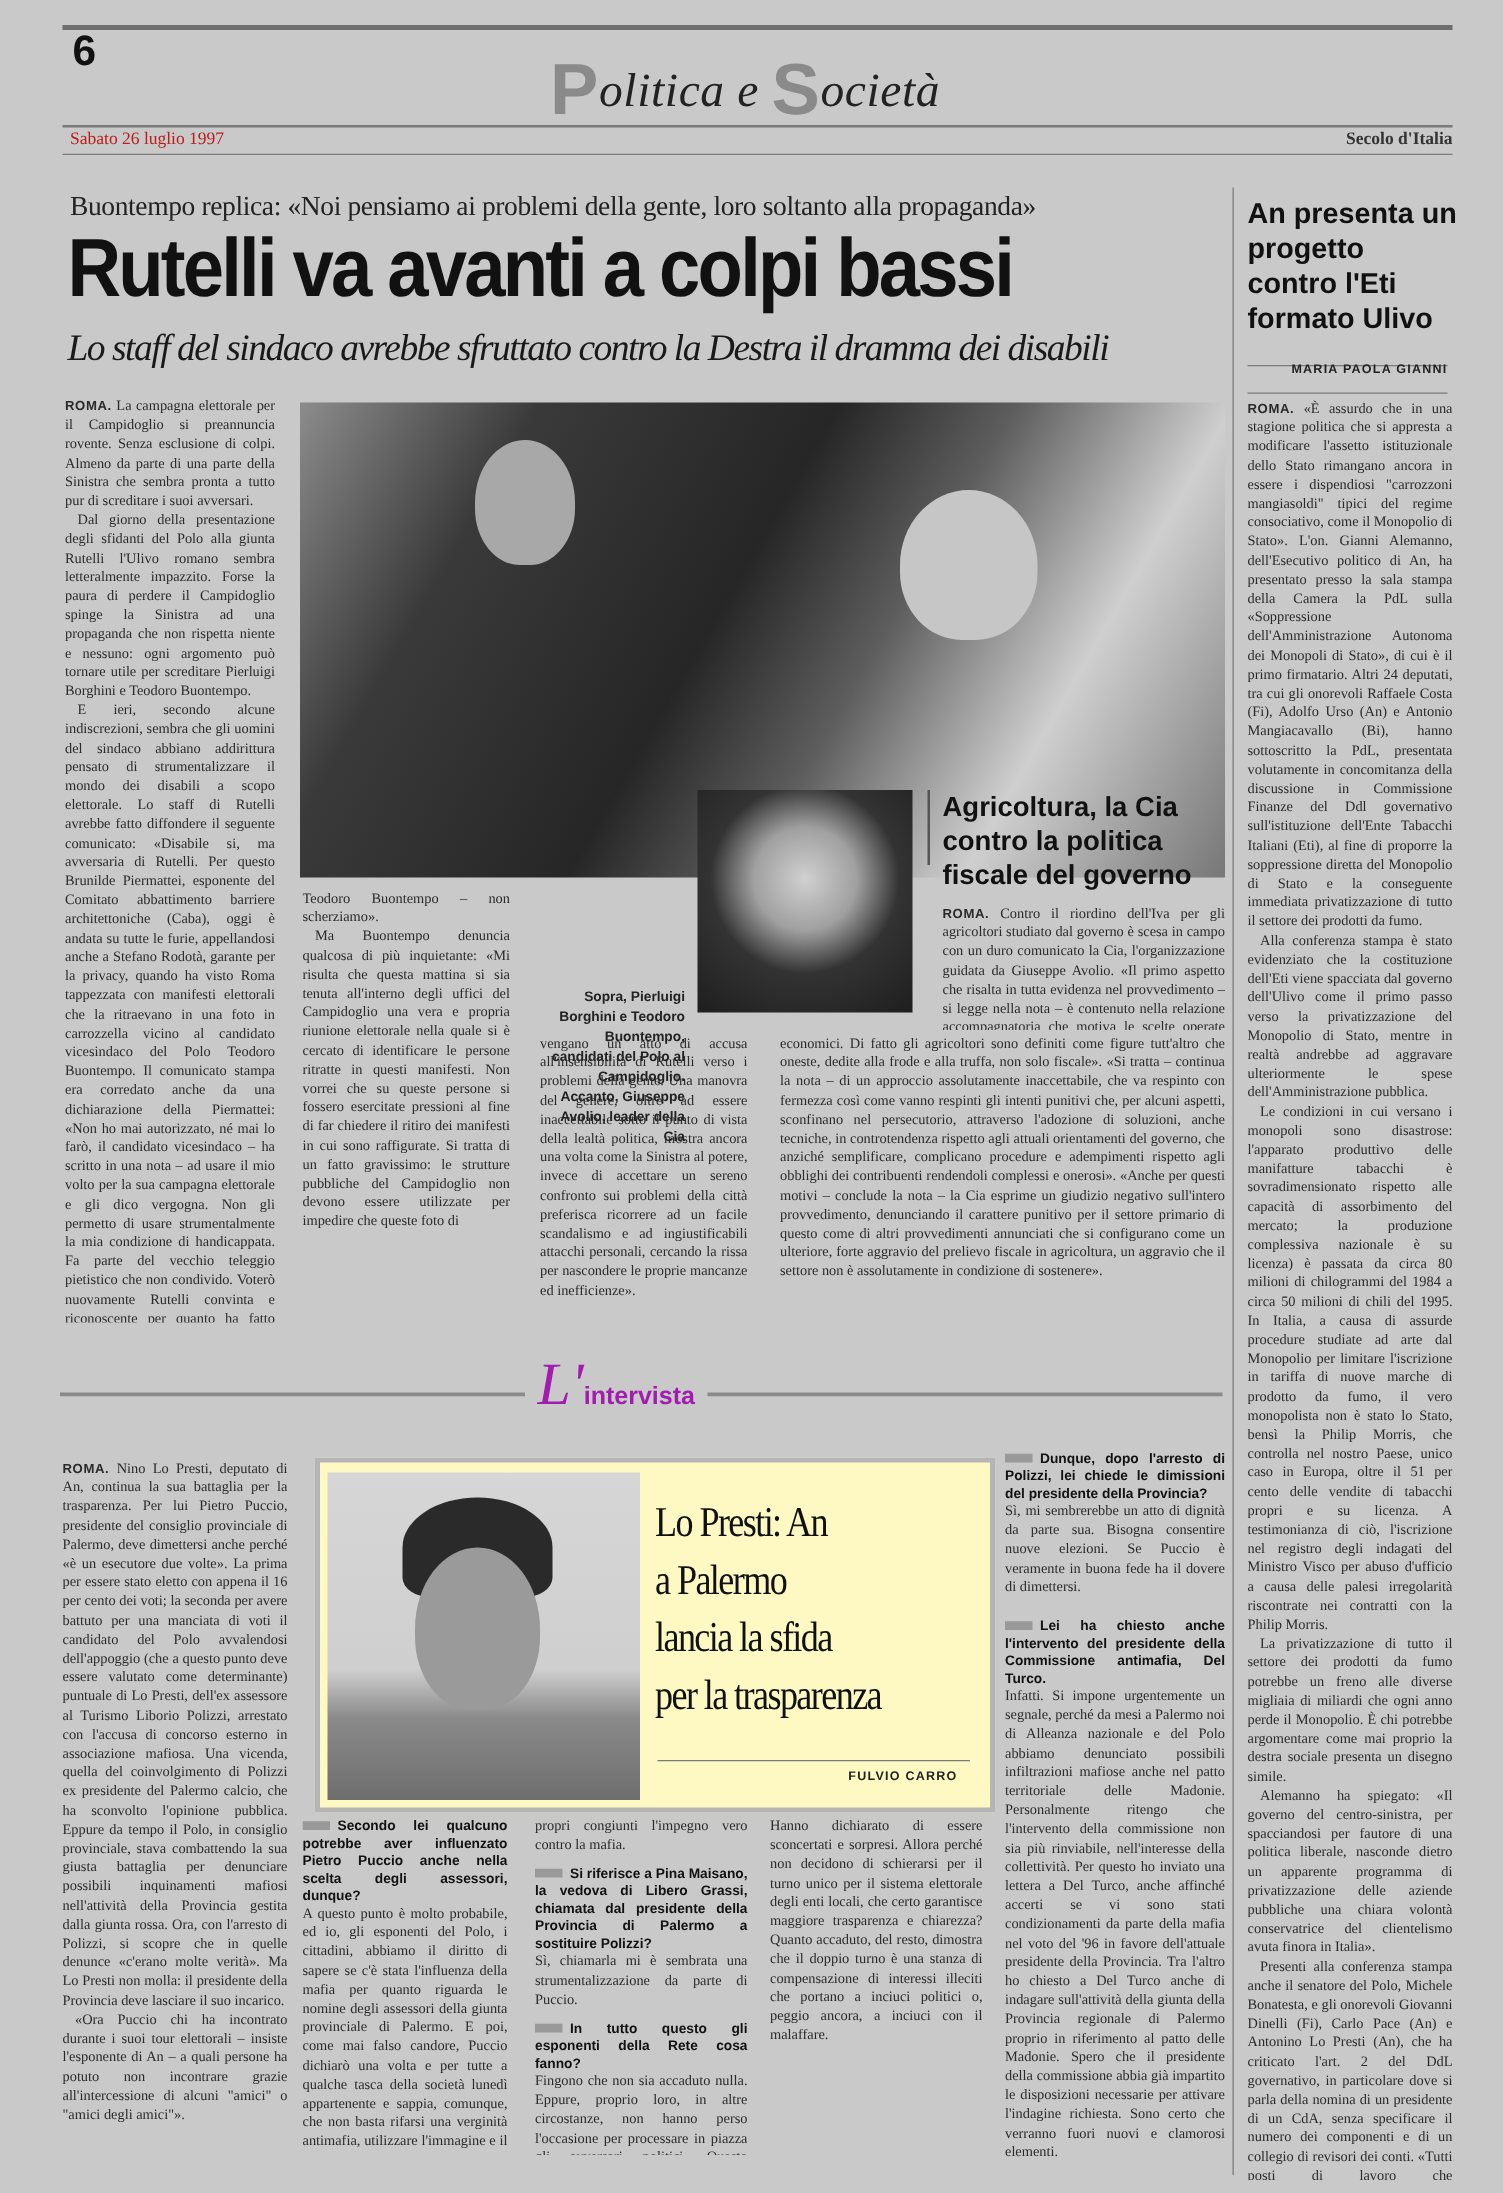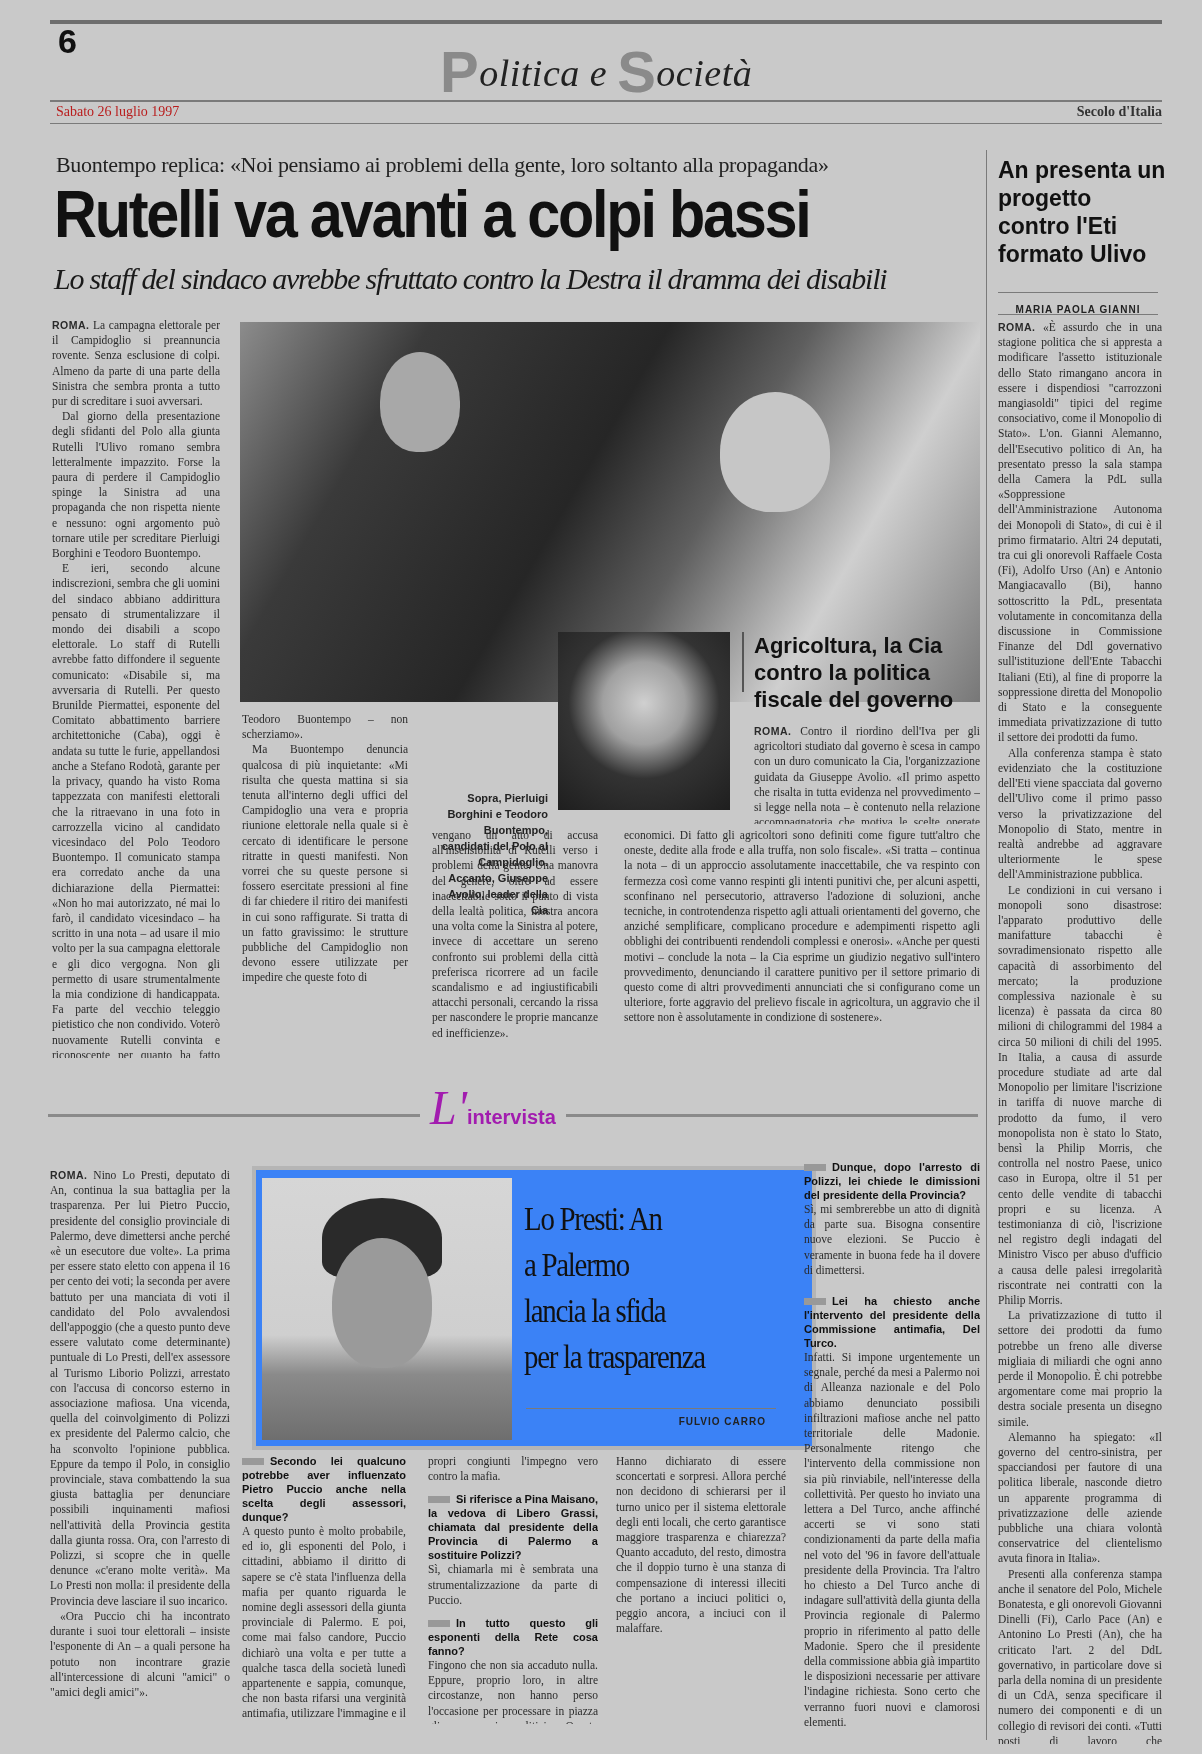--- a/index.html
+++ b/index.html
@@ -18,21 +18,21 @@
   .byline{font:bold 10px "Liberation Sans",sans-serif;letter-spacing:1px;color:#222;text-align:center;}
   .col{position:absolute;font:11.5px/15.2px "Liberation Serif",serif;color:#2a2a2a;text-align:justify;overflow:hidden;}
   .col .roma{font:bold 10.5px "Liberation Sans",sans-serif;letter-spacing:0.5px;}
   .col p{margin:0;text-indent:10px;}
   .col p.first{text-indent:0;}
   .photo{position:absolute;background:linear-gradient(135deg,#5a5a5a,#2e2e2e 40%,#6a6a6a 70%,#bdbdbd);}
   .caption{position:absolute;font:bold 11px/16px "Liberation Sans",sans-serif;color:#222;text-align:right;margin-top:48px;}
   .box-head{position:absolute;font:bold 22px/27px "Liberation Sans",sans-serif;color:#111;}
   .intervista{left:420px;top:1080px;font:italic 44px "Liberation Serif",serif;color:#a21caf;}
   .intervista span{font:bold 20px "Liberation Sans",sans-serif;font-style:normal;}
-  .int-box{position:absolute;left:252px;top:1166px;width:536px;height:276px;border:4px solid #b5b5b5;background:#3b82f6;padding-left:20px;}
+  .int-box{position:absolute;left:252px;top:1166px;width:536px;height:276px;border:4px solid #b5b5b5;background:#fef9c3;}
   .int-title{position:absolute;left:524px;top:1196px;font:34px/46px "Liberation Serif",serif;color:#111;letter-spacing:-1.5px;transform:scaleX(0.85);transform-origin:left;}
   .q{font:bold 11px/14px "Liberation Sans",sans-serif;color:#111;margin-top:8px;}
   .q .mark{display:inline-block;width:22px;height:7px;background:#999;margin-right:6px;}
   .portrait-face{position:absolute;border-radius:50% 50% 45% 45%;background:#9a9a9a;}
 </style>
 </head>
 <body>
 
 <div class="rule" style="left:50px;top:20px;width:1112px;height:4px;background:#6e6e6e;"></div>
 <div class="abs page-num">6</div>
@@ -42,21 +42,21 @@
 <div class="abs masthead">Secolo d'Italia</div>
 <div class="rule" style="left:50px;top:123px;width:1112px;height:1px;"></div>
 
 <div class="abs kicker">Buontempo replica: «Noi pensiamo ai problemi della gente, loro soltanto alla propaganda»</div>
 <div class="abs headline">Rutelli va avanti a colpi bassi</div>
 <div class="abs subhead">Lo staff del sindaco avrebbe sfruttato contro la Destra il dramma dei disabili</div>
 <div class="rule" style="left:986px;top:150px;width:1px;height:1590px;"></div>
 
 <div class="abs side-head">An presenta un progetto contro l'Eti formato Ulivo</div>
 <div class="rule" style="left:998px;top:292px;width:160px;height:1px;"></div>
-<div class="abs byline" style="left:998px;top:304px;width:160px;">MARIA PAOLA GIANNI</div>
+<div class="abs byline" style="left:998px;top:290px;width:160px;text-align:right;">MARIA PAOLA GIANNI</div>
 <div class="rule" style="left:998px;top:314px;width:160px;height:1px;"></div>
 
 <div class="col" style="left:52px;top:318px;width:168px;height:740px;">
   <p class="first"><span class="roma">ROMA.</span> <span>La campagna elettorale per il Campidoglio si preannuncia rovente. Senza esclusione di colpi. Almeno da parte di una parte della Sinistra che sembra pronta a tutto pur di screditare i suoi avversari.</span></p>
   <p>Dal giorno della presentazione degli sfidanti del Polo alla giunta Rutelli l'Ulivo romano sembra letteralmente impazzito. Forse la paura di perdere il Campidoglio spinge la Sinistra ad una propaganda che non rispetta niente e nessuno: ogni argomento può tornare utile per screditare Pierluigi Borghini e Teodoro Buontempo.</p>
   <p>E ieri, secondo alcune indiscrezioni, sembra che gli uomini del sindaco abbiano addirittura pensato di strumentalizzare il mondo dei disabili a scopo elettorale. Lo staff di Rutelli avrebbe fatto diffondere il seguente comunicato: «Disabile si, ma avversaria di Rutelli. Per questo Brunilde Piermattei, esponente del Comitato abbattimento barriere architettoniche (Caba), oggi è andata su tutte le furie, appellandosi anche a Stefano Rodotà, garante per la privacy, quando ha visto Roma tappezzata con manifesti elettorali che la ritraevano in una foto in carrozzella vicino al candidato vicesindaco del Polo Teodoro Buontempo. Il comunicato stampa era corredato anche da una dichiarazione della Piermattei: «Non ho mai autorizzato, né mai lo farò, il candidato vicesindaco – ha scritto in una nota – ad usare il mio volto per la sua campagna elettorale e gli dico vergogna. Non gli permetto di usare strumentalmente la mia condizione di handicappata. Fa parte del vecchio teleggio pietistico che non condivido. Voterò nuovamente Rutelli convinta e riconoscente per quanto ha fatto anche a favore delle persone con handicap».</p>
 
 </div>
 
 <div class="photo" style="left:240px;top:322px;width:740px;height:380px;background:linear-gradient(120deg,#8c8c8c 0%,#3a3a3a 20%,#262626 45%,#5e5e5e 60%,#cfcfcf 78%,#777 100%);">

